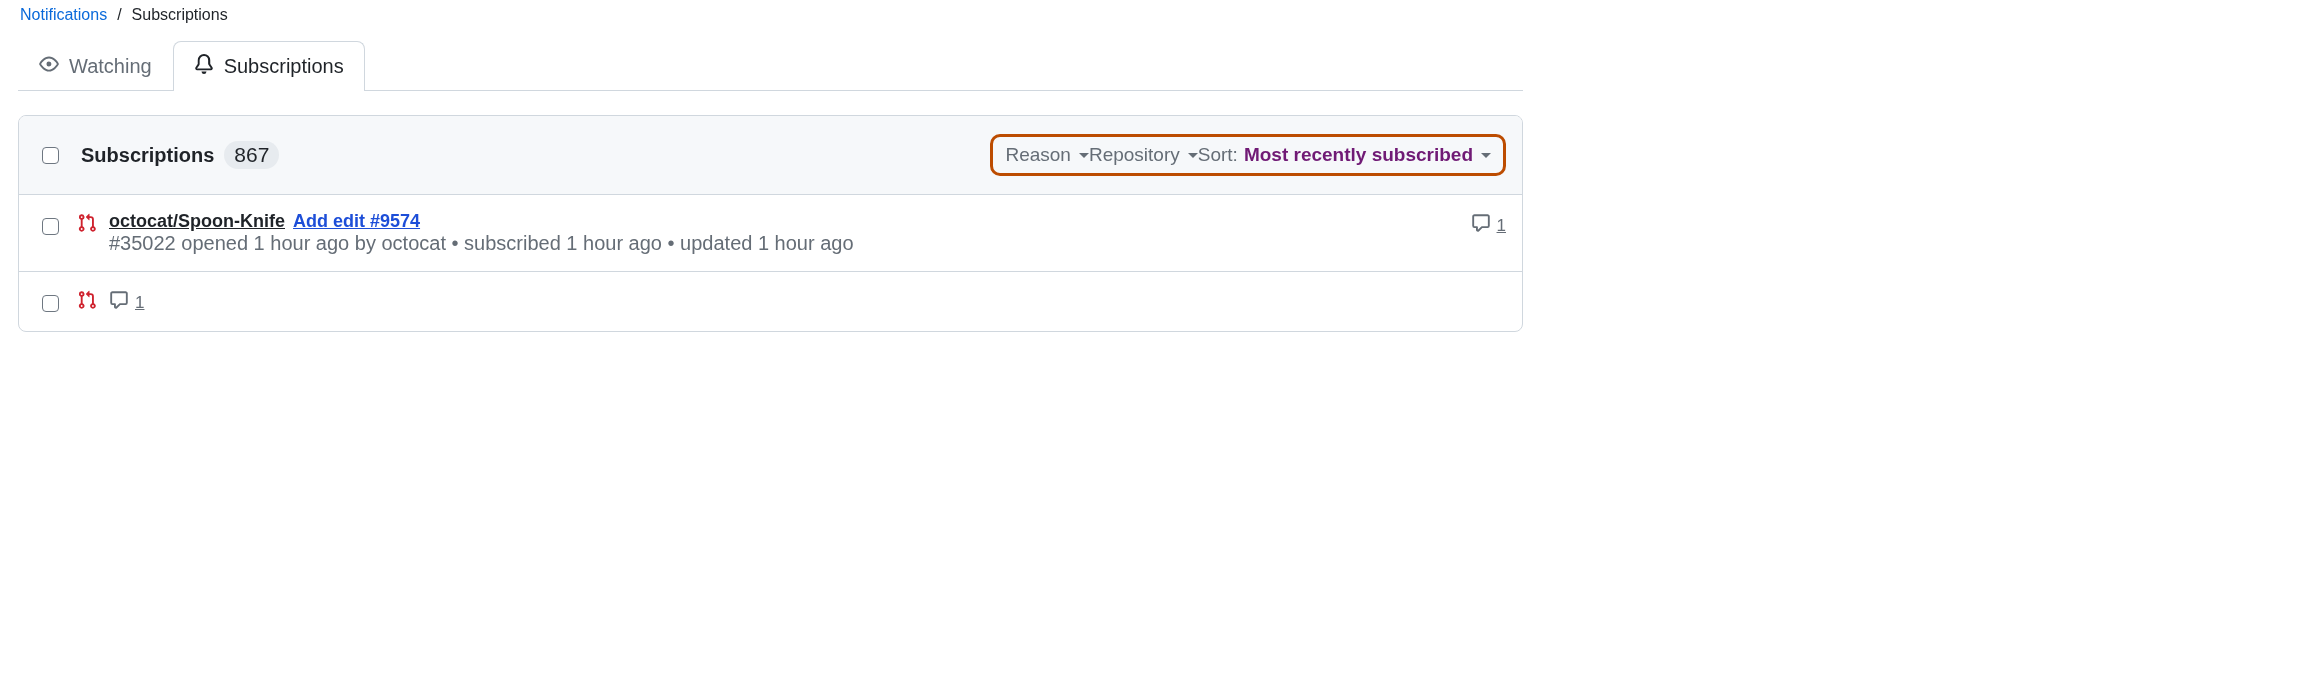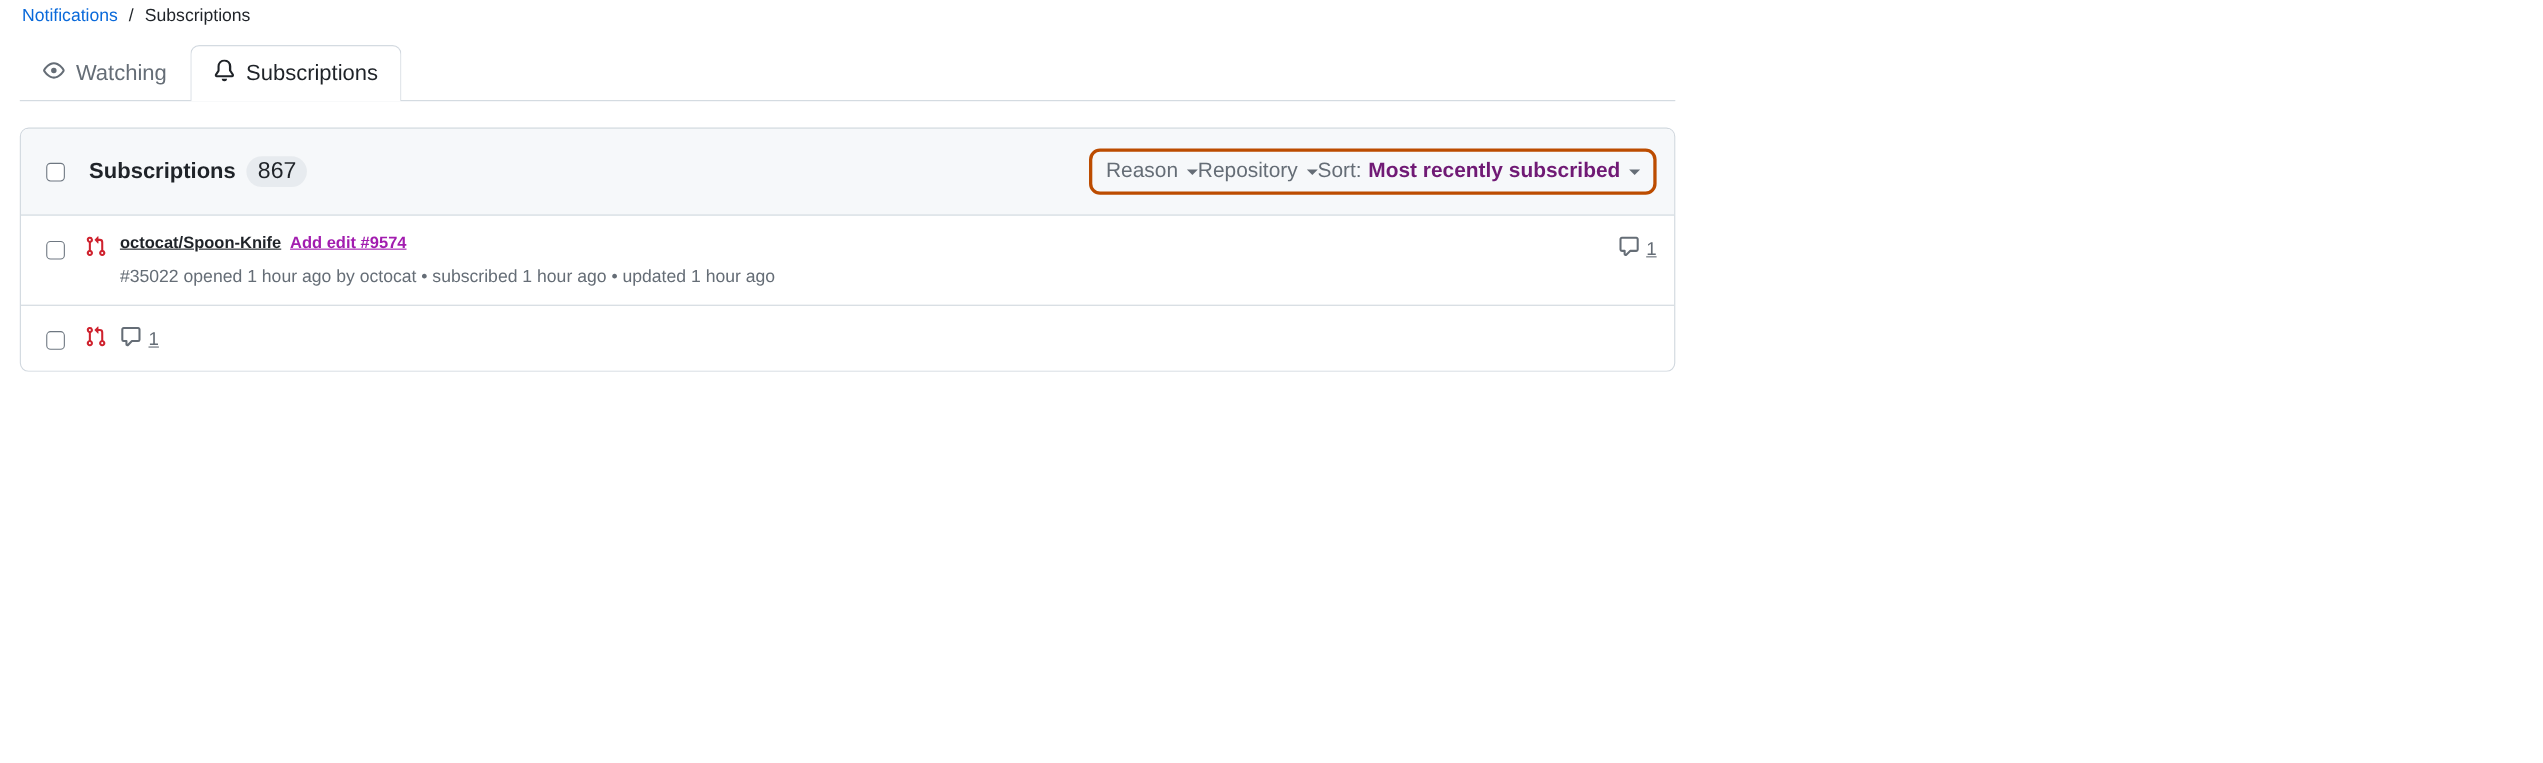--- a/index.html
+++ b/index.html
@@ -137,27 +137,27 @@
   .row:last-child { border-bottom: none; }
   .row .checkbox-wrap { padding-top: 4px; }
   .row .type-icon { padding-top: 2px; }
   .row .type-icon svg { fill: #cf222e; }
   .row-main { flex: 1; min-width: 0; }
   .row-title-line {
     display: flex;
     align-items: baseline;
     flex-wrap: wrap;
     gap: 8px;
-    font-size: 15px;
+    font-size: 18px;
   }
   .repo-name { color: #1f2328; font-weight: 600; }
-  .item-title { color: #a21caf; font-weight: 600; }
+  .item-title { color: #1d4ed8; font-weight: 600; }
   .row-meta {
-    margin-top: 14px;
-    font-size: 16px;
+    margin-top: 0;
+    font-size: 20px;
     color: #656d76;
   }
   .row-side {
     display: flex;
     align-items: center;
     gap: 6px;
     color: #656d76;
     font-size: 17px;
     padding-top: 2px;
   }

